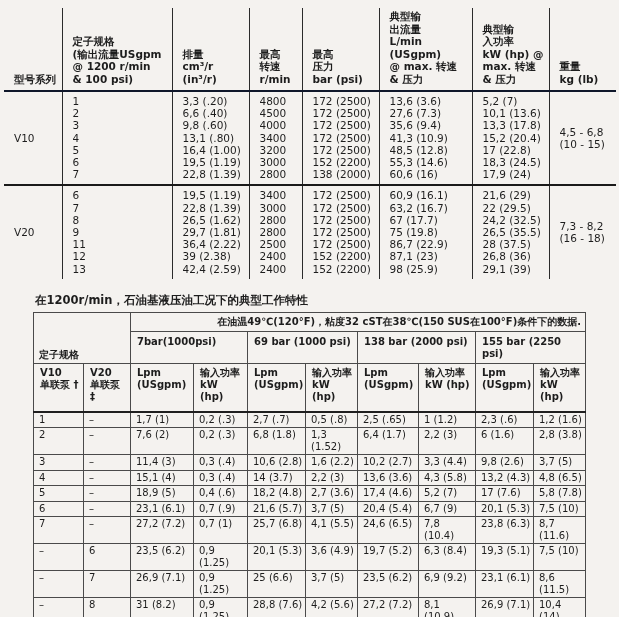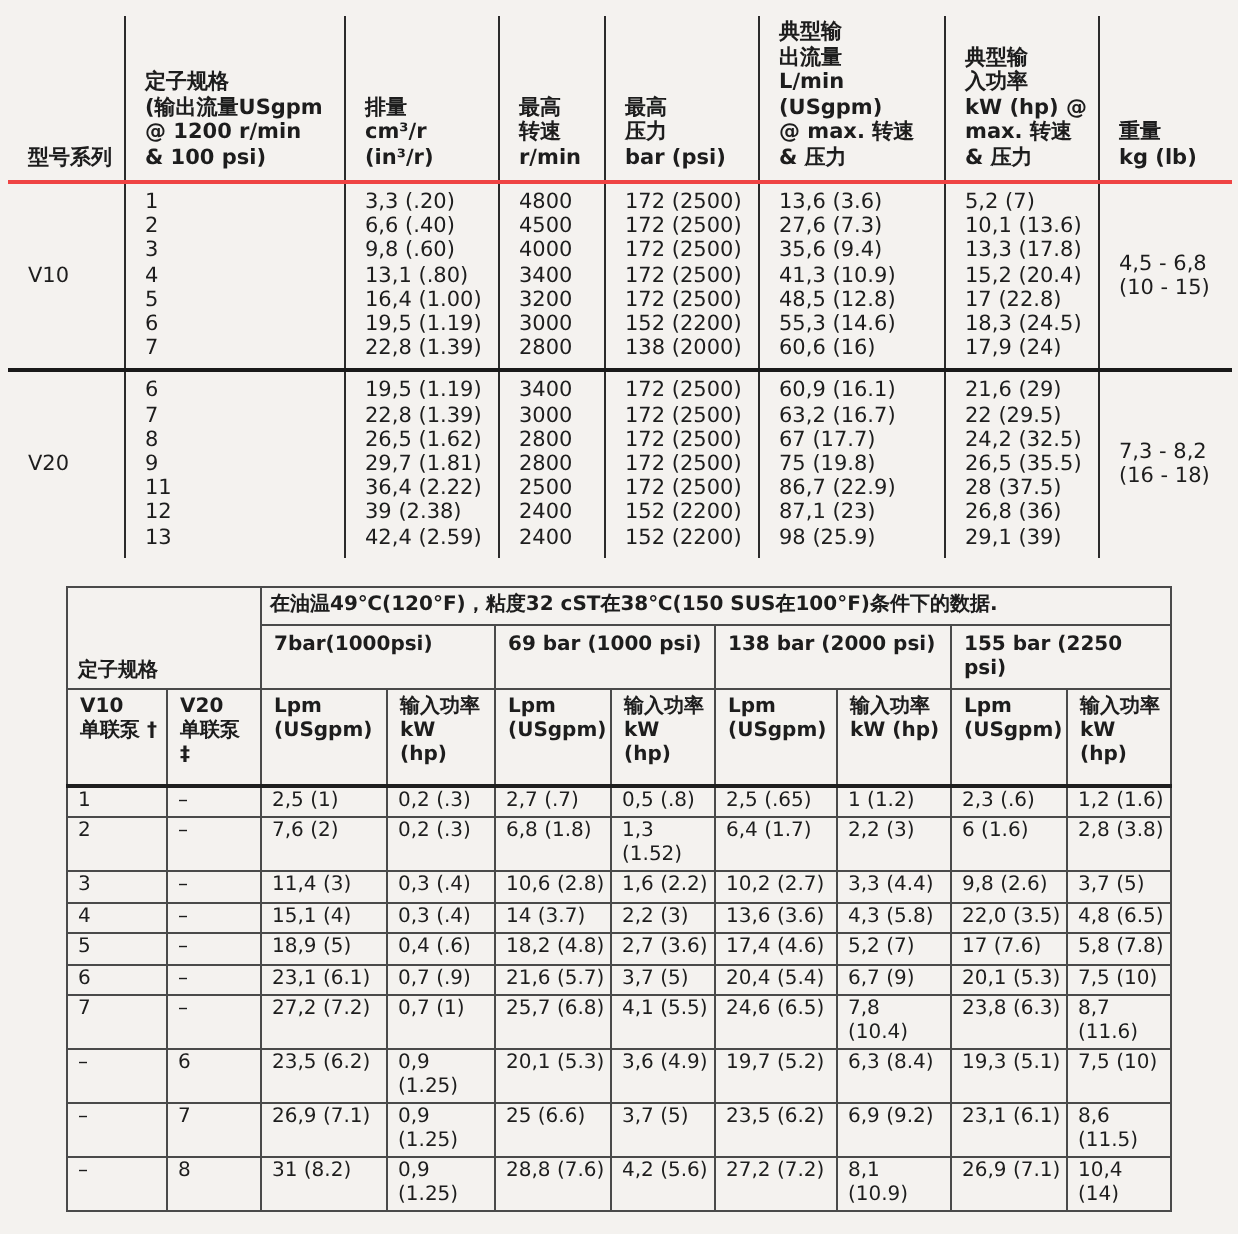--- a/index.html
+++ b/index.html
@@ -11,32 +11,32 @@
   }
   table{border-collapse:collapse;table-layout:fixed;}
   td,th{white-space:pre-line;font-weight:normal;text-align:left;vertical-align:top;}
 
   
   .spec-table{width:612px;margin:8px 0 0 4px;font-size:10.5px;}
   .spec-table th, .spec-table td{border-left:1px solid #2b2b2b;padding:2px 4px 3px 10px;}
   .spec-table th:first-child, .spec-table td:first-child{border-left:none;}
   .spec-table thead th{
     vertical-align:bottom;font-weight:bold;line-height:12.5px;
-    border-bottom:2px solid #ef4444;padding-bottom:5px;
+    border-bottom:2px solid #0f172a;padding-bottom:5px;
   }
   .spec-table .grp td{line-height:12.2px;padding-top:3px;padding-bottom:4px;}
   .spec-table .grp + .grp td{border-top:2px solid #1a1a1a;}
   .spec-table td.model, .spec-table td.weight{vertical-align:middle;}
 
   
   .perf-section{margin:14px 0 0 33px;width:552px;}
   .perf-title{font-size:11.5px;font-weight:bold;padding:0 0 4px 2px;}
   .perf-table{width:552px;font-size:10px;border:1px solid #3a3a3a;border-top:1.5px solid #2b2b2b;}
   .perf-table td, .perf-table th{border:1px solid #4a4a4a;padding:2px 3px 2px 5px;line-height:12px;}
-  .perf-table .subtitle td{font-weight:bold;padding:3px 4px;}
+  .perf-table .subtitle td{font-weight:bold;padding:3px 4px;text-align:right;}
   .perf-table .press th{font-weight:bold;padding:4px 4px 3px 6px;margin-top:24px;}
   .perf-table .subhead th{font-weight:bold;vertical-align:top;padding:3px 3px 8px 6px;}
   .perf-table th.stator-label{vertical-align:bottom;font-weight:bold;border-bottom:none;padding-bottom:2px;}
   .perf-table .subhead th{border-bottom:2px solid #1f1f1f;}
   .perf-table tbody td{line-height:11.5px;padding:1px 2px 2px 5px;}
 </style>
 </head>
 <body>
 
 <table class="spec-table">
@@ -172,20 +172,21 @@
 28 (37.5)
 26,8 (36)
 29,1 (39)</td>
       <td class="weight">7,3 - 8,2
 (16 - 18)</td>
     </tr>
   </tbody>
 </table>
 
 <div class="perf-section">
+  <div class="perf-title">在1200r/min，石油基液压油工况下的典型工作特性</div>
   <table class="perf-table">
     <colgroup>
       <col style="width:50px">
         <col style="width:47px">
       <col style="width:63px">
         <col style="width:54px">
       <col style="width:58px">
         <col style="width:52px">
       <col style="width:61px">
         <col style="width:57px">
@@ -223,21 +224,21 @@
         <th>Lpm
 (USgpm)</th>
         <th>输入功率
 kW (hp)</th>
       </tr>
     </thead>
     <tbody>
         <tr>
           <td>1</td>
           <td>–</td>
-          <td>2,5 (1)</td>
+          <td>1,7 (1)</td>
           <td>0,2 (.3)</td>
           <td>2,7 (.7)</td>
           <td>0,5 (.8)</td>
           <td>2,5 (.65)</td>
           <td>1 (1.2)</td>
           <td>2,3 (.6)</td>
           <td>1,2 (1.6)</td>
         </tr>
         <tr>
           <td>2</td>
@@ -265,21 +266,21 @@
         </tr>
         <tr>
           <td>4</td>
           <td>–</td>
           <td>15,1 (4)</td>
           <td>0,3 (.4)</td>
           <td>14 (3.7)</td>
           <td>2,2 (3)</td>
           <td>13,6 (3.6)</td>
           <td>4,3 (5.8)</td>
-          <td>22,0 (3.5)</td>
+          <td>13,2 (4.3)</td>
           <td>4,8 (6.5)</td>
         </tr>
         <tr>
           <td>5</td>
           <td>–</td>
           <td>18,9 (5)</td>
           <td>0,4 (.6)</td>
           <td>18,2 (4.8)</td>
           <td>2,7 (3.6)</td>
           <td>17,4 (4.6)</td>

